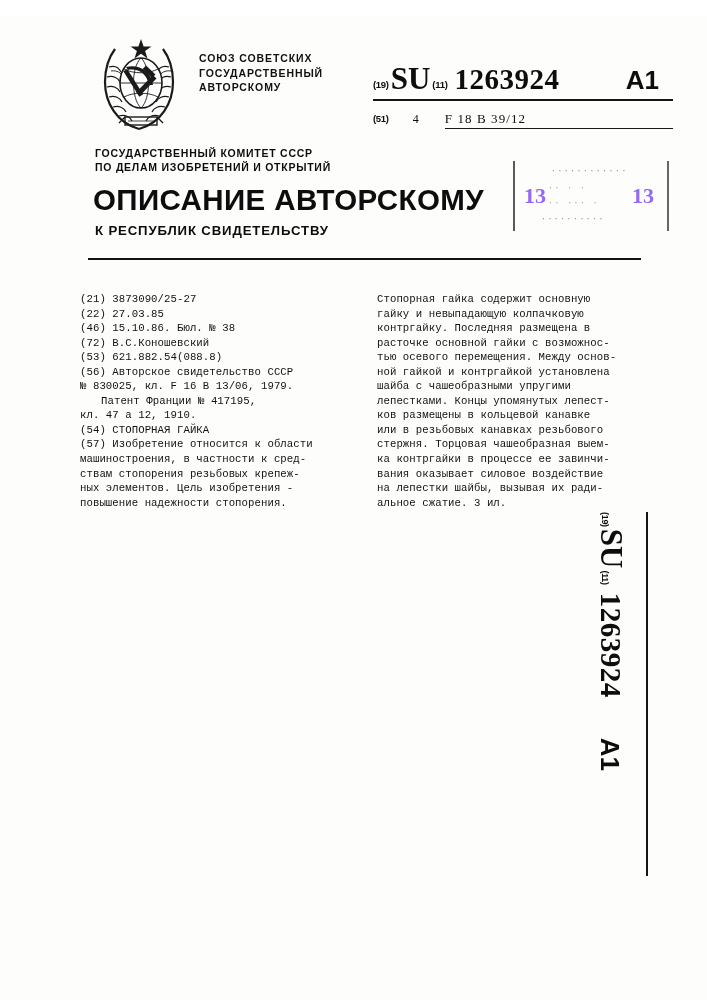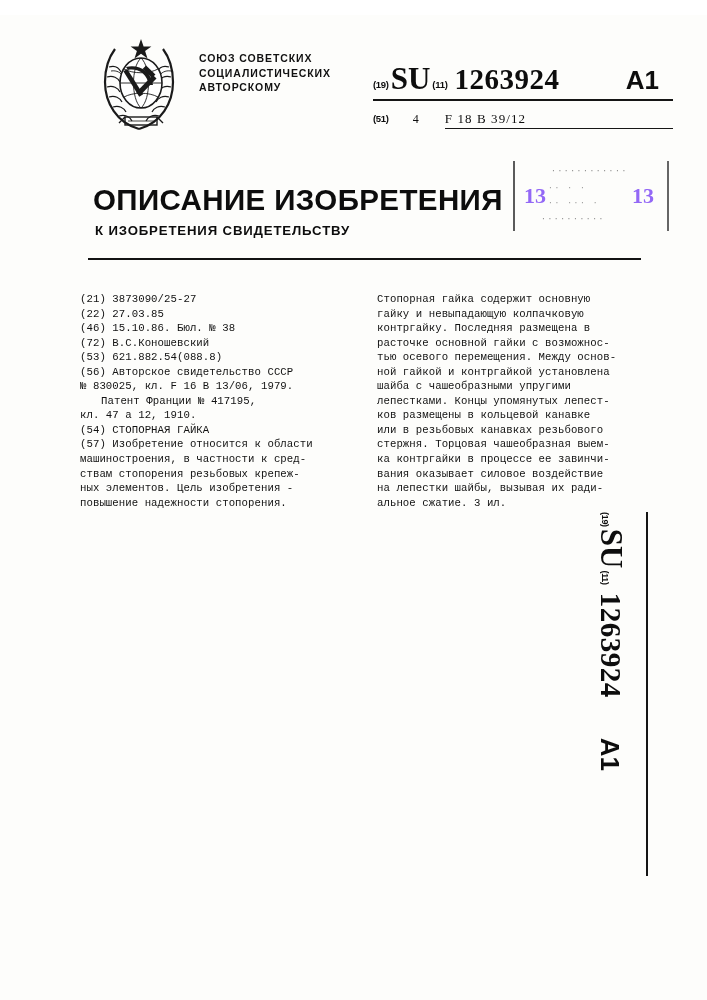--- a/index.html
+++ b/index.html
@@ -317,41 +317,45 @@
           <path d="M24 86 L30 80 M62 80 L68 86"></path>
         </g>
         <g stroke="#1a1a1a" stroke-width="0.8">
           <path d="M33 84 H59"></path>
         </g>
       </svg>
     </div>
 
     <div class="union-lines">
       <div>СОЮЗ СОВЕТСКИХ</div>
-      <div>СОЦИАЛИСТИЧЕСКИХ</div>
+      <div>ГОСУДАРСТВЕННЫЙ</div>
       <div>АВТОРСКОМУ</div>
     </div>
 
     <div class="idline">
       <span class="inid-sm">(19)</span>
       <span class="su-mark">SU</span>
       <span class="inid-sm">(11)</span>
       <span class="pat-number">1263924</span>
       <span class="kind-code">A1</span>
     </div>
 
     <div class="ipcline">
       <span class="inid-sm">(51)</span>
       <span class="ipc-edition">4</span>
       <span class="ipc-code">F 18 B 39/12</span>
     </div>
 
-
-    <div class="doc-title">ОПИСАНИЕ ИЗОБРЕТЕНИЯ</div>
-    <div class="doc-subtitle">К ИЗОБРЕТЕНИЯ СВИДЕТЕЛЬСТВУ</div>
+    <div class="committee">
+      <div>ГОСУДАРСТВЕННЫЙ КОМИТЕТ СССР</div>
+      <div>ПО ДЕЛАМ ИЗОБРЕТЕНИЙ И ОТКРЫТИЙ</div>
+    </div>
+
+    <div class="doc-title">ОПИСАНИЕ АВТОРСКОМУ</div>
+    <div class="doc-subtitle">К РЕСПУБЛИК СВИДЕТЕЛЬСТВУ</div>
 
     <div class="stamp">
       <span class="stamp-num left">13</span>
       <span class="stamp-num right">13</span>
       <span class="stamp-faint l1">············</span>
       <span class="stamp-faint l2">·· ·  ·</span>
       <span class="stamp-faint l3">·· ···    ·</span>
       <span class="stamp-faint l4">··········</span>
     </div>
 

